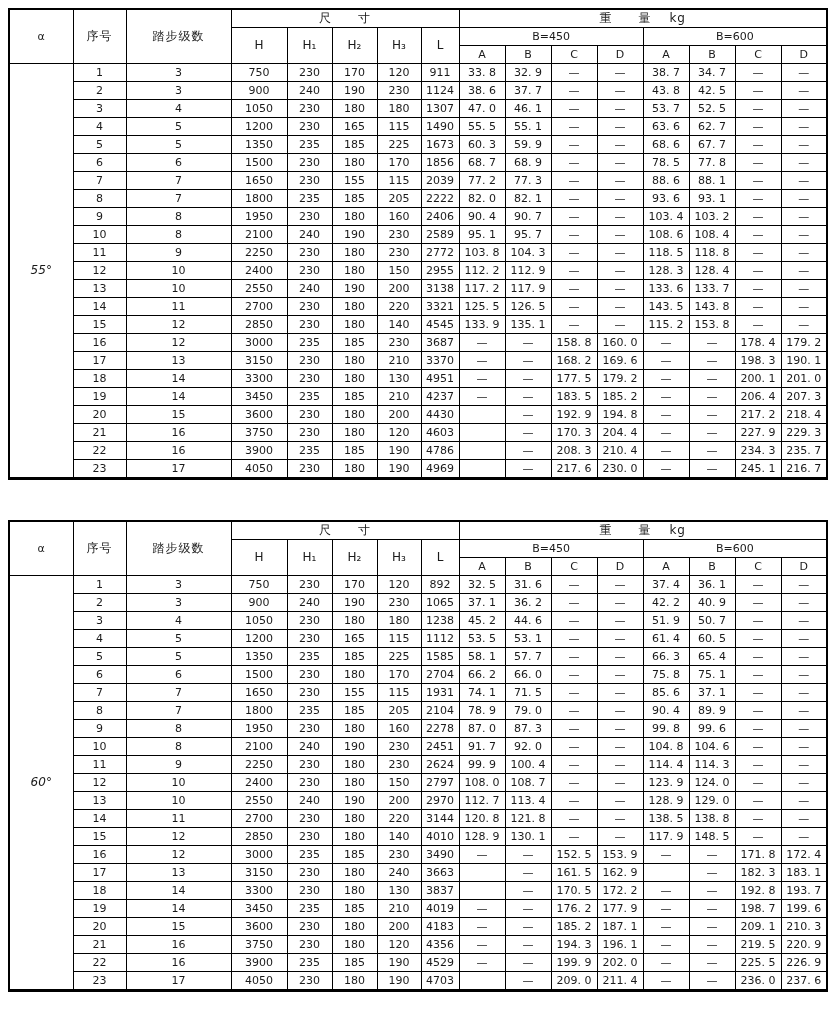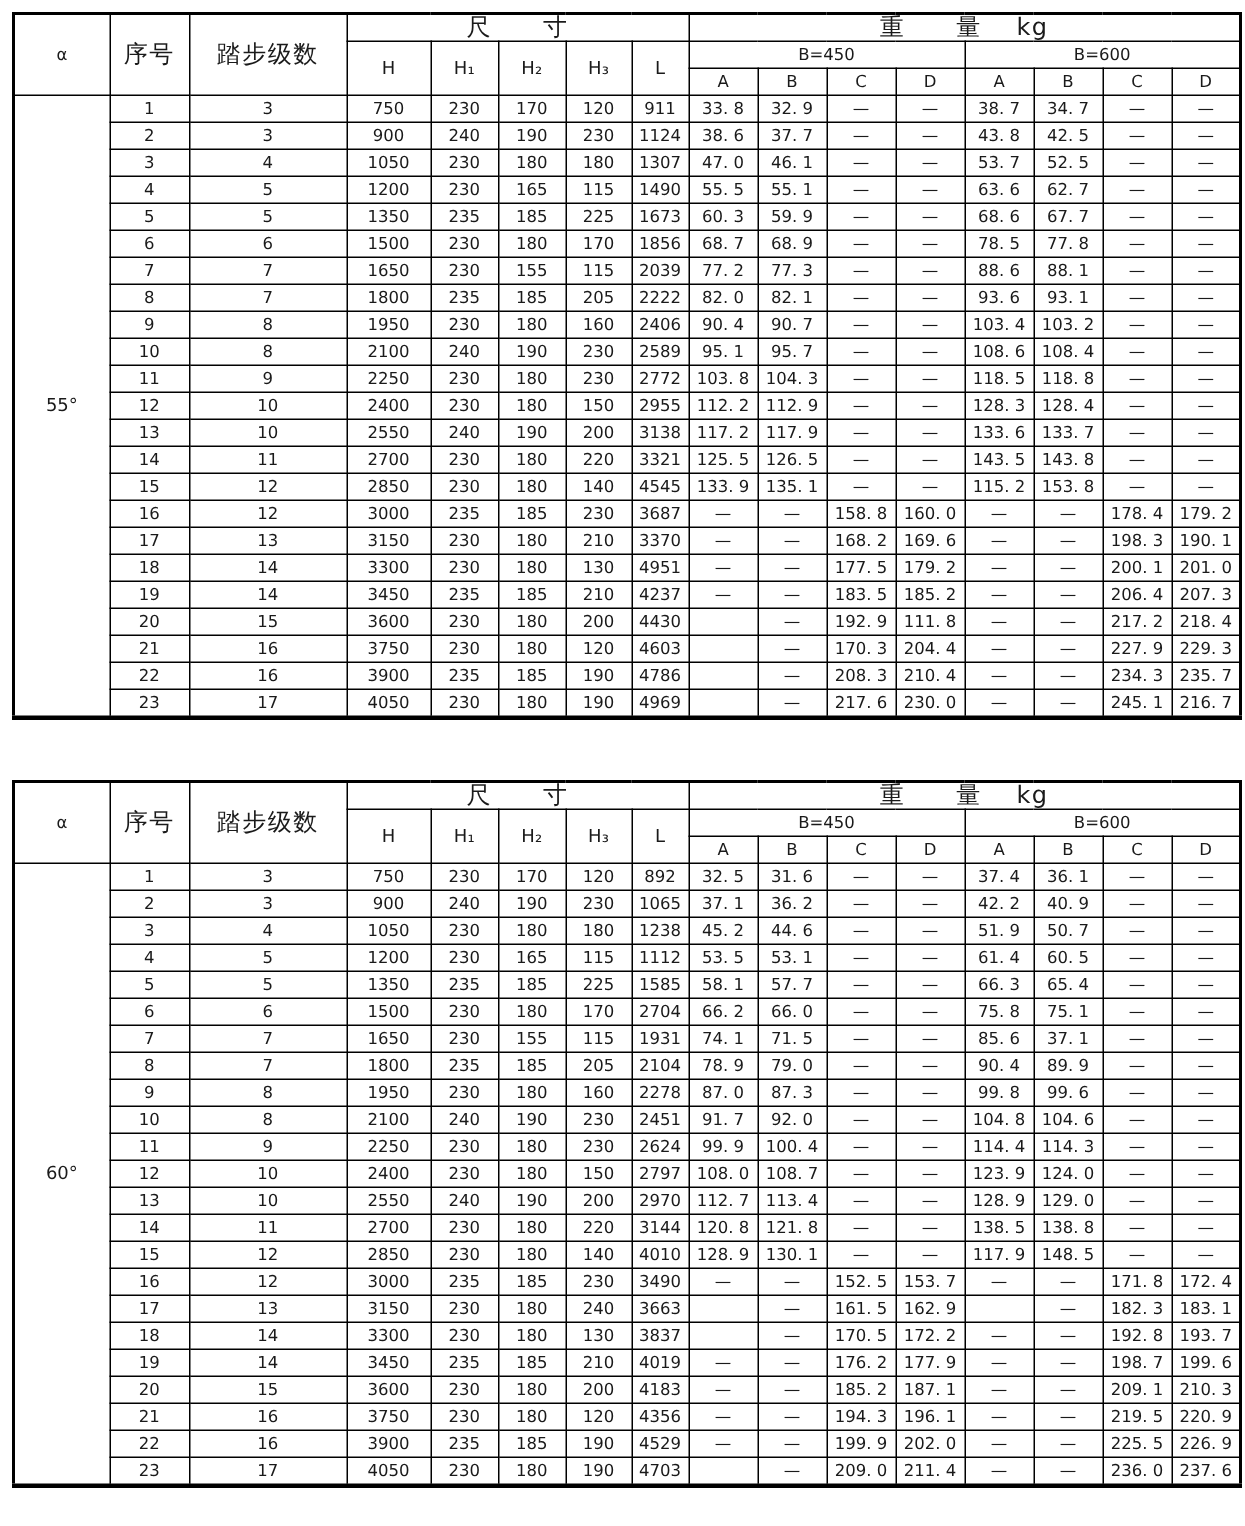--- a/index.html
+++ b/index.html
@@ -33,23 +33,23 @@
     margin: 0;
     color: #1a1a1a;
     font-weight: normal;
     font-size: 11px;
     line-height: 1.05;
     height: 17px;
     white-space: nowrap;
     overflow: hidden;
   }
   .spec thead th { height: 17px; }
-  .spec thead th.cn { font-size: 16px; letter-spacing: 1px; }
+  .spec thead th.cn { font-size: 12px; letter-spacing: 1px; }
   .spec thead th.dimhead { font-size: 12px; }
-  .spec td.alpha-cell { font-size: 12px; }
+  .spec td.alpha-cell { font-size: 12px; font-style: italic; }
   
   col.c-alpha  { width: 64px; }
   col.c-serial { width: 53px; }
   col.c-steps  { width: 105px; }
   col.c-h      { width: 56px; }
   col.c-h1     { width: 45px; }
   col.c-h2     { width: 45px; }
   col.c-h3     { width: 44px; }
   col.c-l      { width: 38px; }
   col.c-w      { width: 46px; }
@@ -435,21 +435,21 @@
           <td>20</td>
           <td>15</td>
           <td>3600</td>
           <td>230</td>
           <td>180</td>
           <td>200</td>
           <td>4430</td>
           <td></td>
           <td>—</td>
           <td>192. 9</td>
-          <td>111. 8</td>
+          <td>194. 8</td>
           <td>—</td>
           <td>—</td>
           <td>217. 2</td>
           <td>218. 4</td>
         </tr>
         <tr>
           <td>21</td>
           <td>16</td>
           <td>3750</td>
           <td>230</td>
@@ -810,21 +810,21 @@
           <td>16</td>
           <td>12</td>
           <td>3000</td>
           <td>235</td>
           <td>185</td>
           <td>230</td>
           <td>3490</td>
           <td>—</td>
           <td>—</td>
           <td>152. 5</td>
-          <td>153. 7</td>
+          <td>153. 9</td>
           <td>—</td>
           <td>—</td>
           <td>171. 8</td>
           <td>172. 4</td>
         </tr>
         <tr>
           <td>17</td>
           <td>13</td>
           <td>3150</td>
           <td>230</td>

